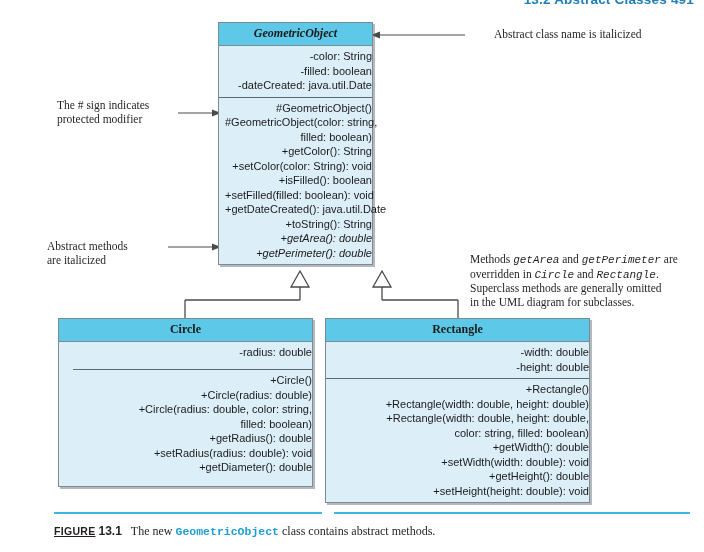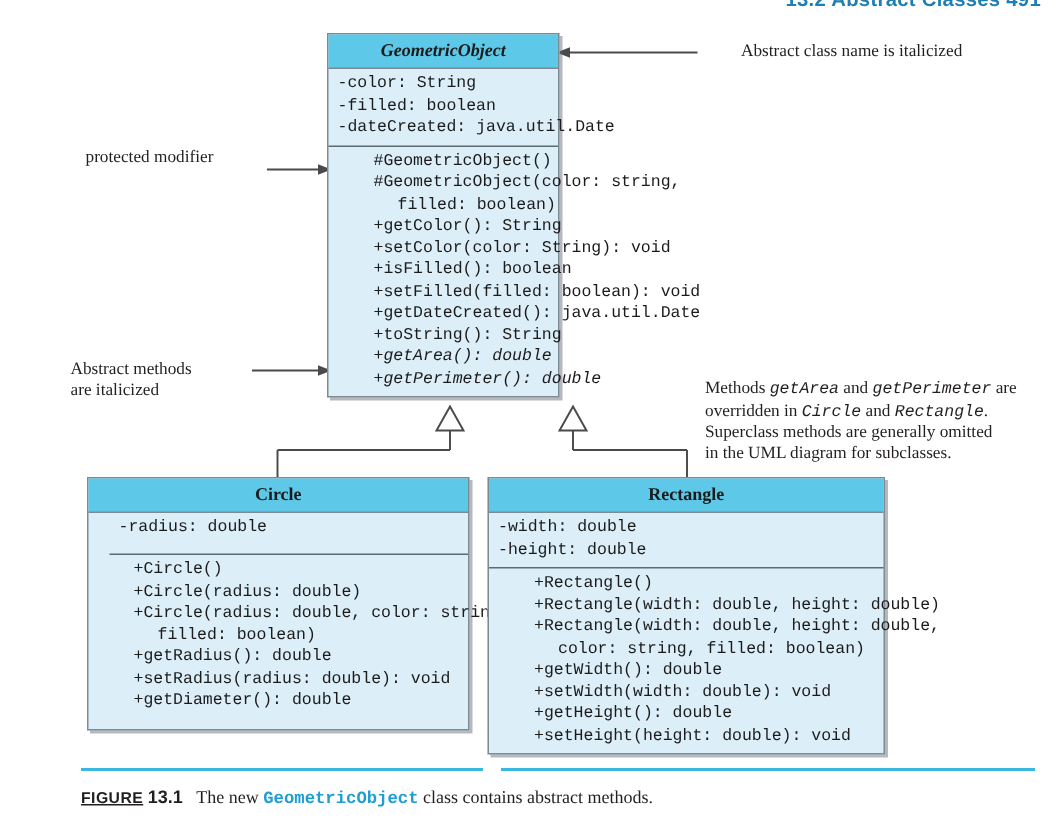--- a/index.html
+++ b/index.html
@@ -34,27 +34,28 @@
     font-size:12px;
     padding:3px 0 4px 0;
     color:#1b1b1b;
   }
   .uml-title.italic{ font-style:italic; }
   .uml-section{
     border-bottom:1px solid #5c6a72;
     padding:3px 0 4px 6px;
     box-sizing:border-box;
   }
-  .uml-section:last-child{ border-bottom:none;margin-left:24px; }
+  .uml-section:last-child{ border-bottom:none; }
   .uml-line{
-    font-family:Liberation Mono, monospace;
+    font-family:Liberation Sans, sans-serif;
     font-size:11px;
     line-height:14.5px;
     color:#1b1b1b;
     white-space:pre;
+    text-align:right;
   }
   .uml-line.ital{ font-style:italic; }
   .uml-line.cont{ padding-left:16px; }
 
   
   .anno{
     position:absolute;
     font-family:"Liberation Serif", serif;
     font-size:11.5px;
     line-height:13.5px;
@@ -190,20 +191,21 @@
     <div class="uml-line">+getHeight(): double</div>
     <div class="uml-line">+setHeight(height: double): void</div>
   </div>
 </div>
 
 <div class="anno" style="left:494px; top:28px; width:205px;">
   <span>Abstract class name is italicized</span>
 </div>
 
 <div class="anno" style="left:57px; top:99px; width:125px; text-align:left;">
+  <div>The # sign indicates</div>
   <div>protected modifier</div>
 </div>
 
 <div class="anno" style="left:47px; top:240px; width:118px; text-align:left;">
   <div>Abstract methods</div>
   <div>are italicized</div>
 </div>
 
 <div class="anno" style="left:470px; top:253px; width:232px;">
   <div>

